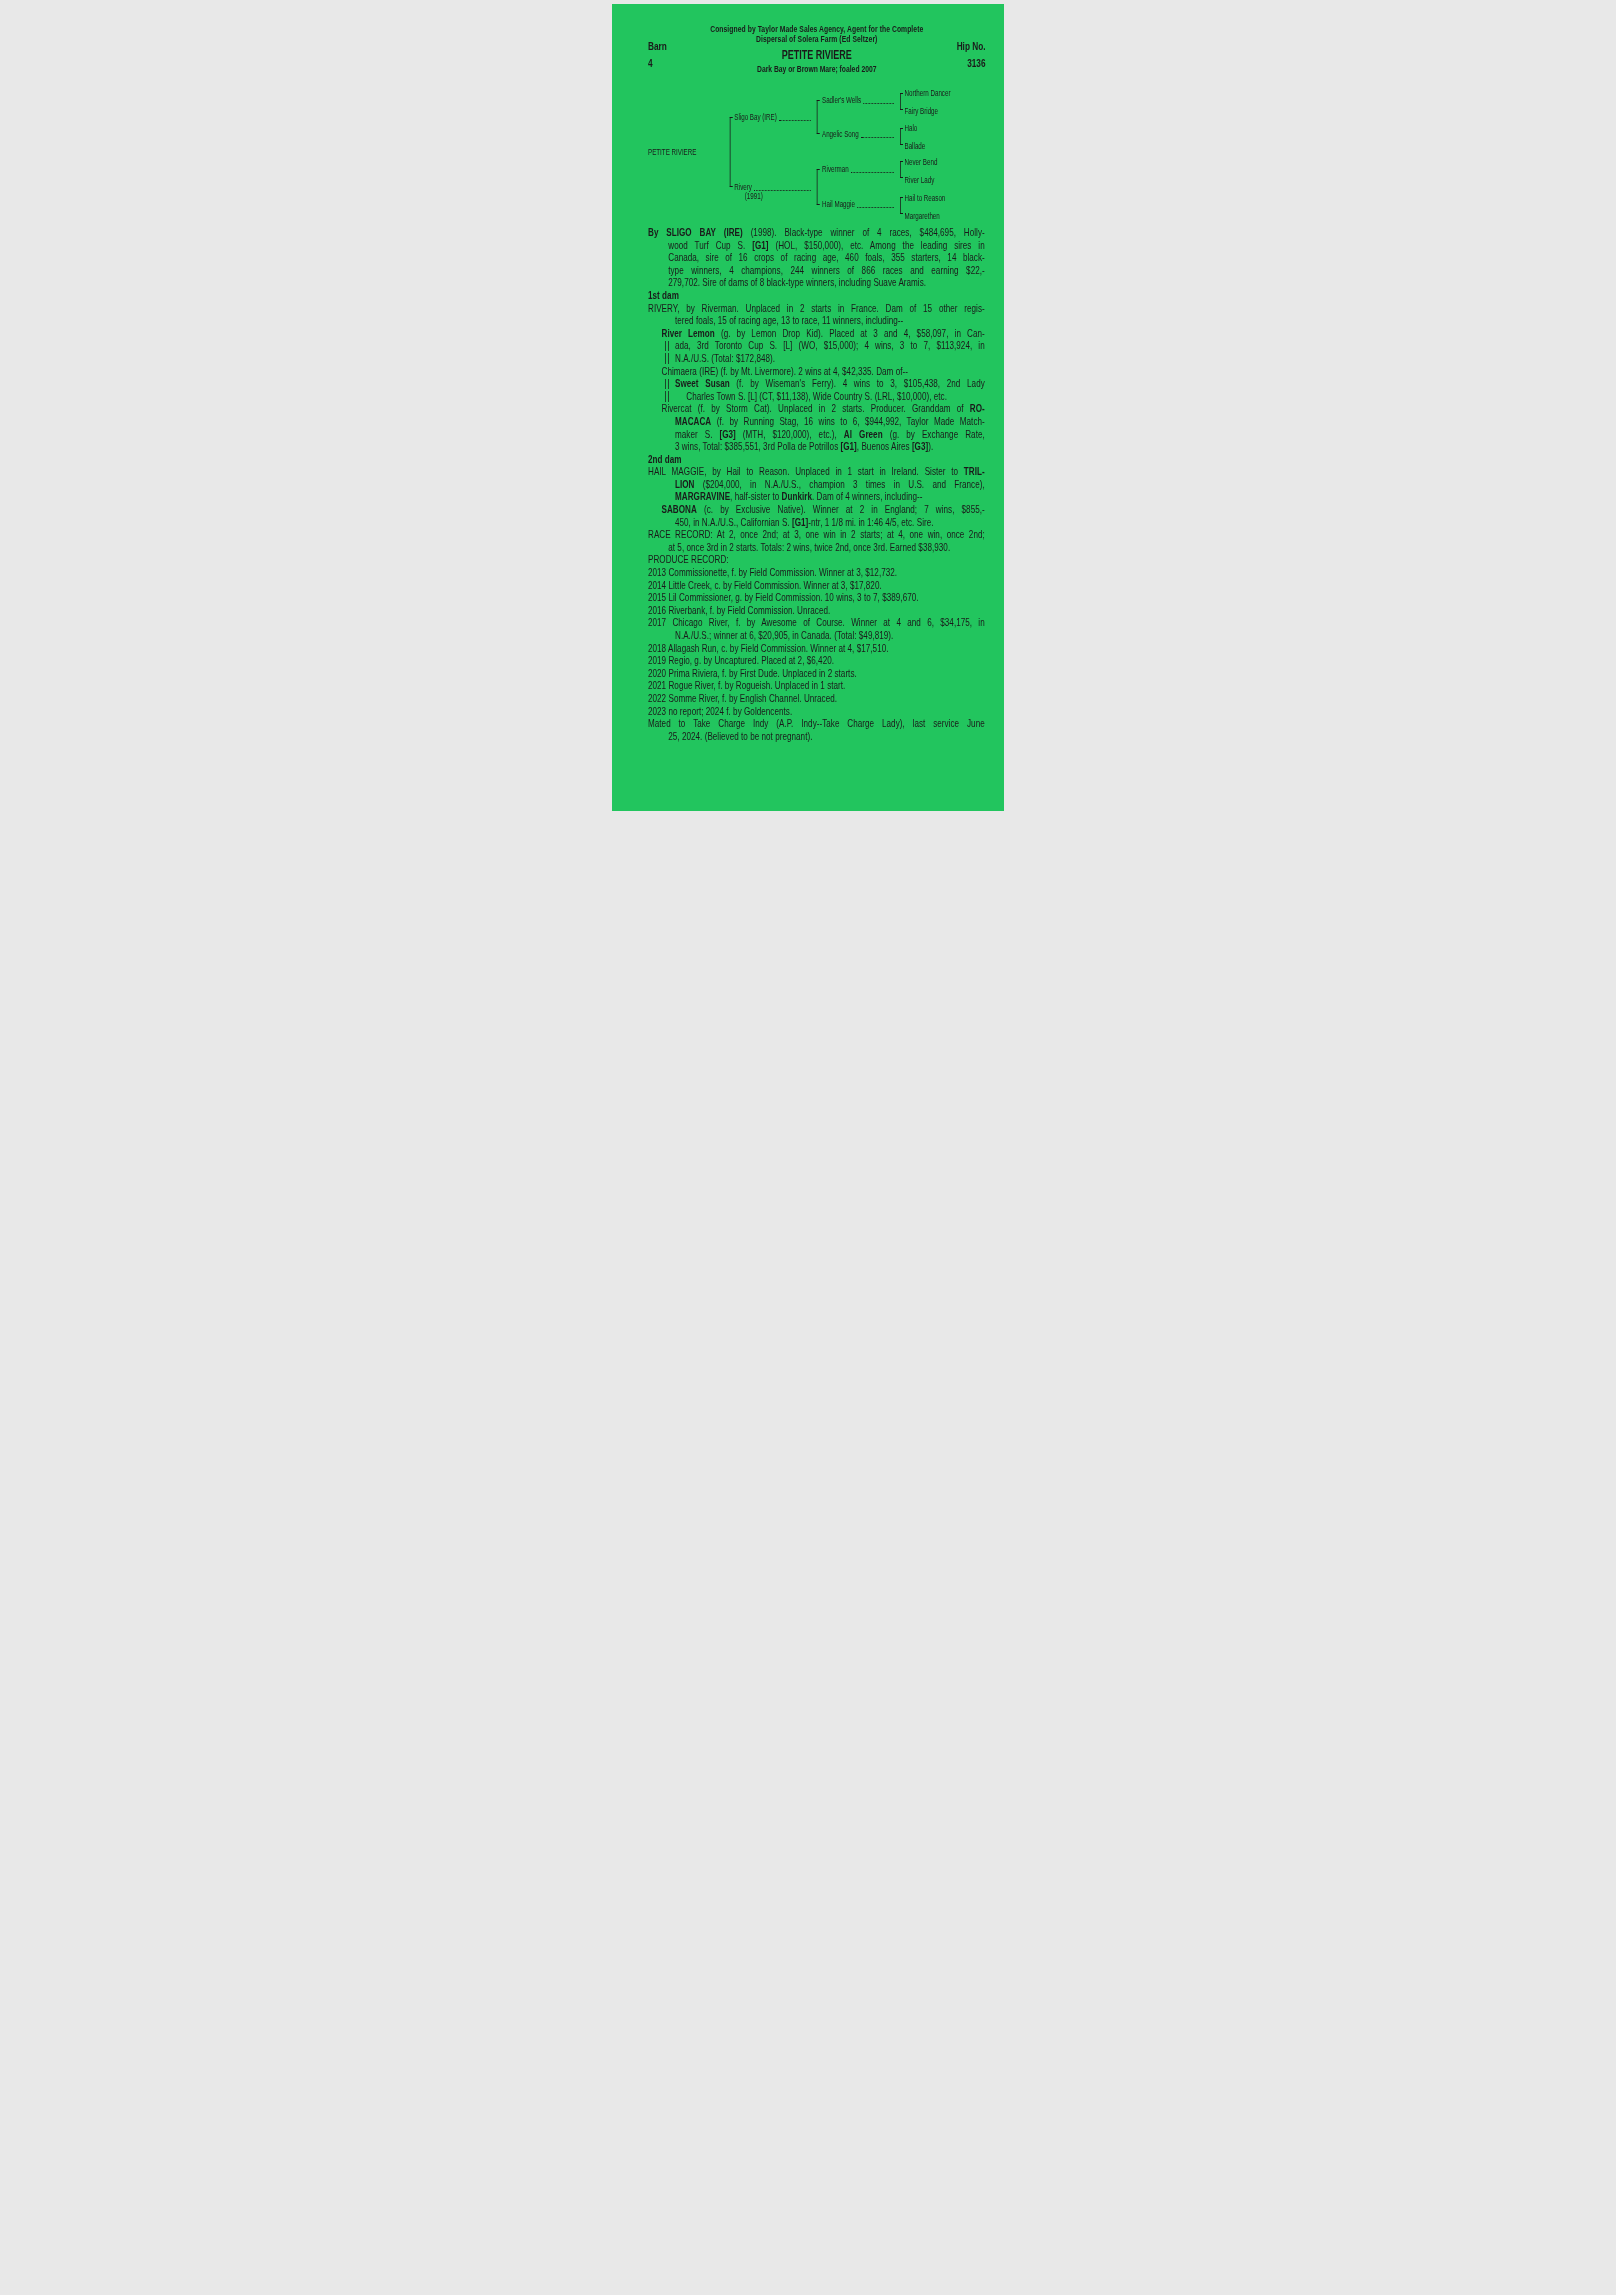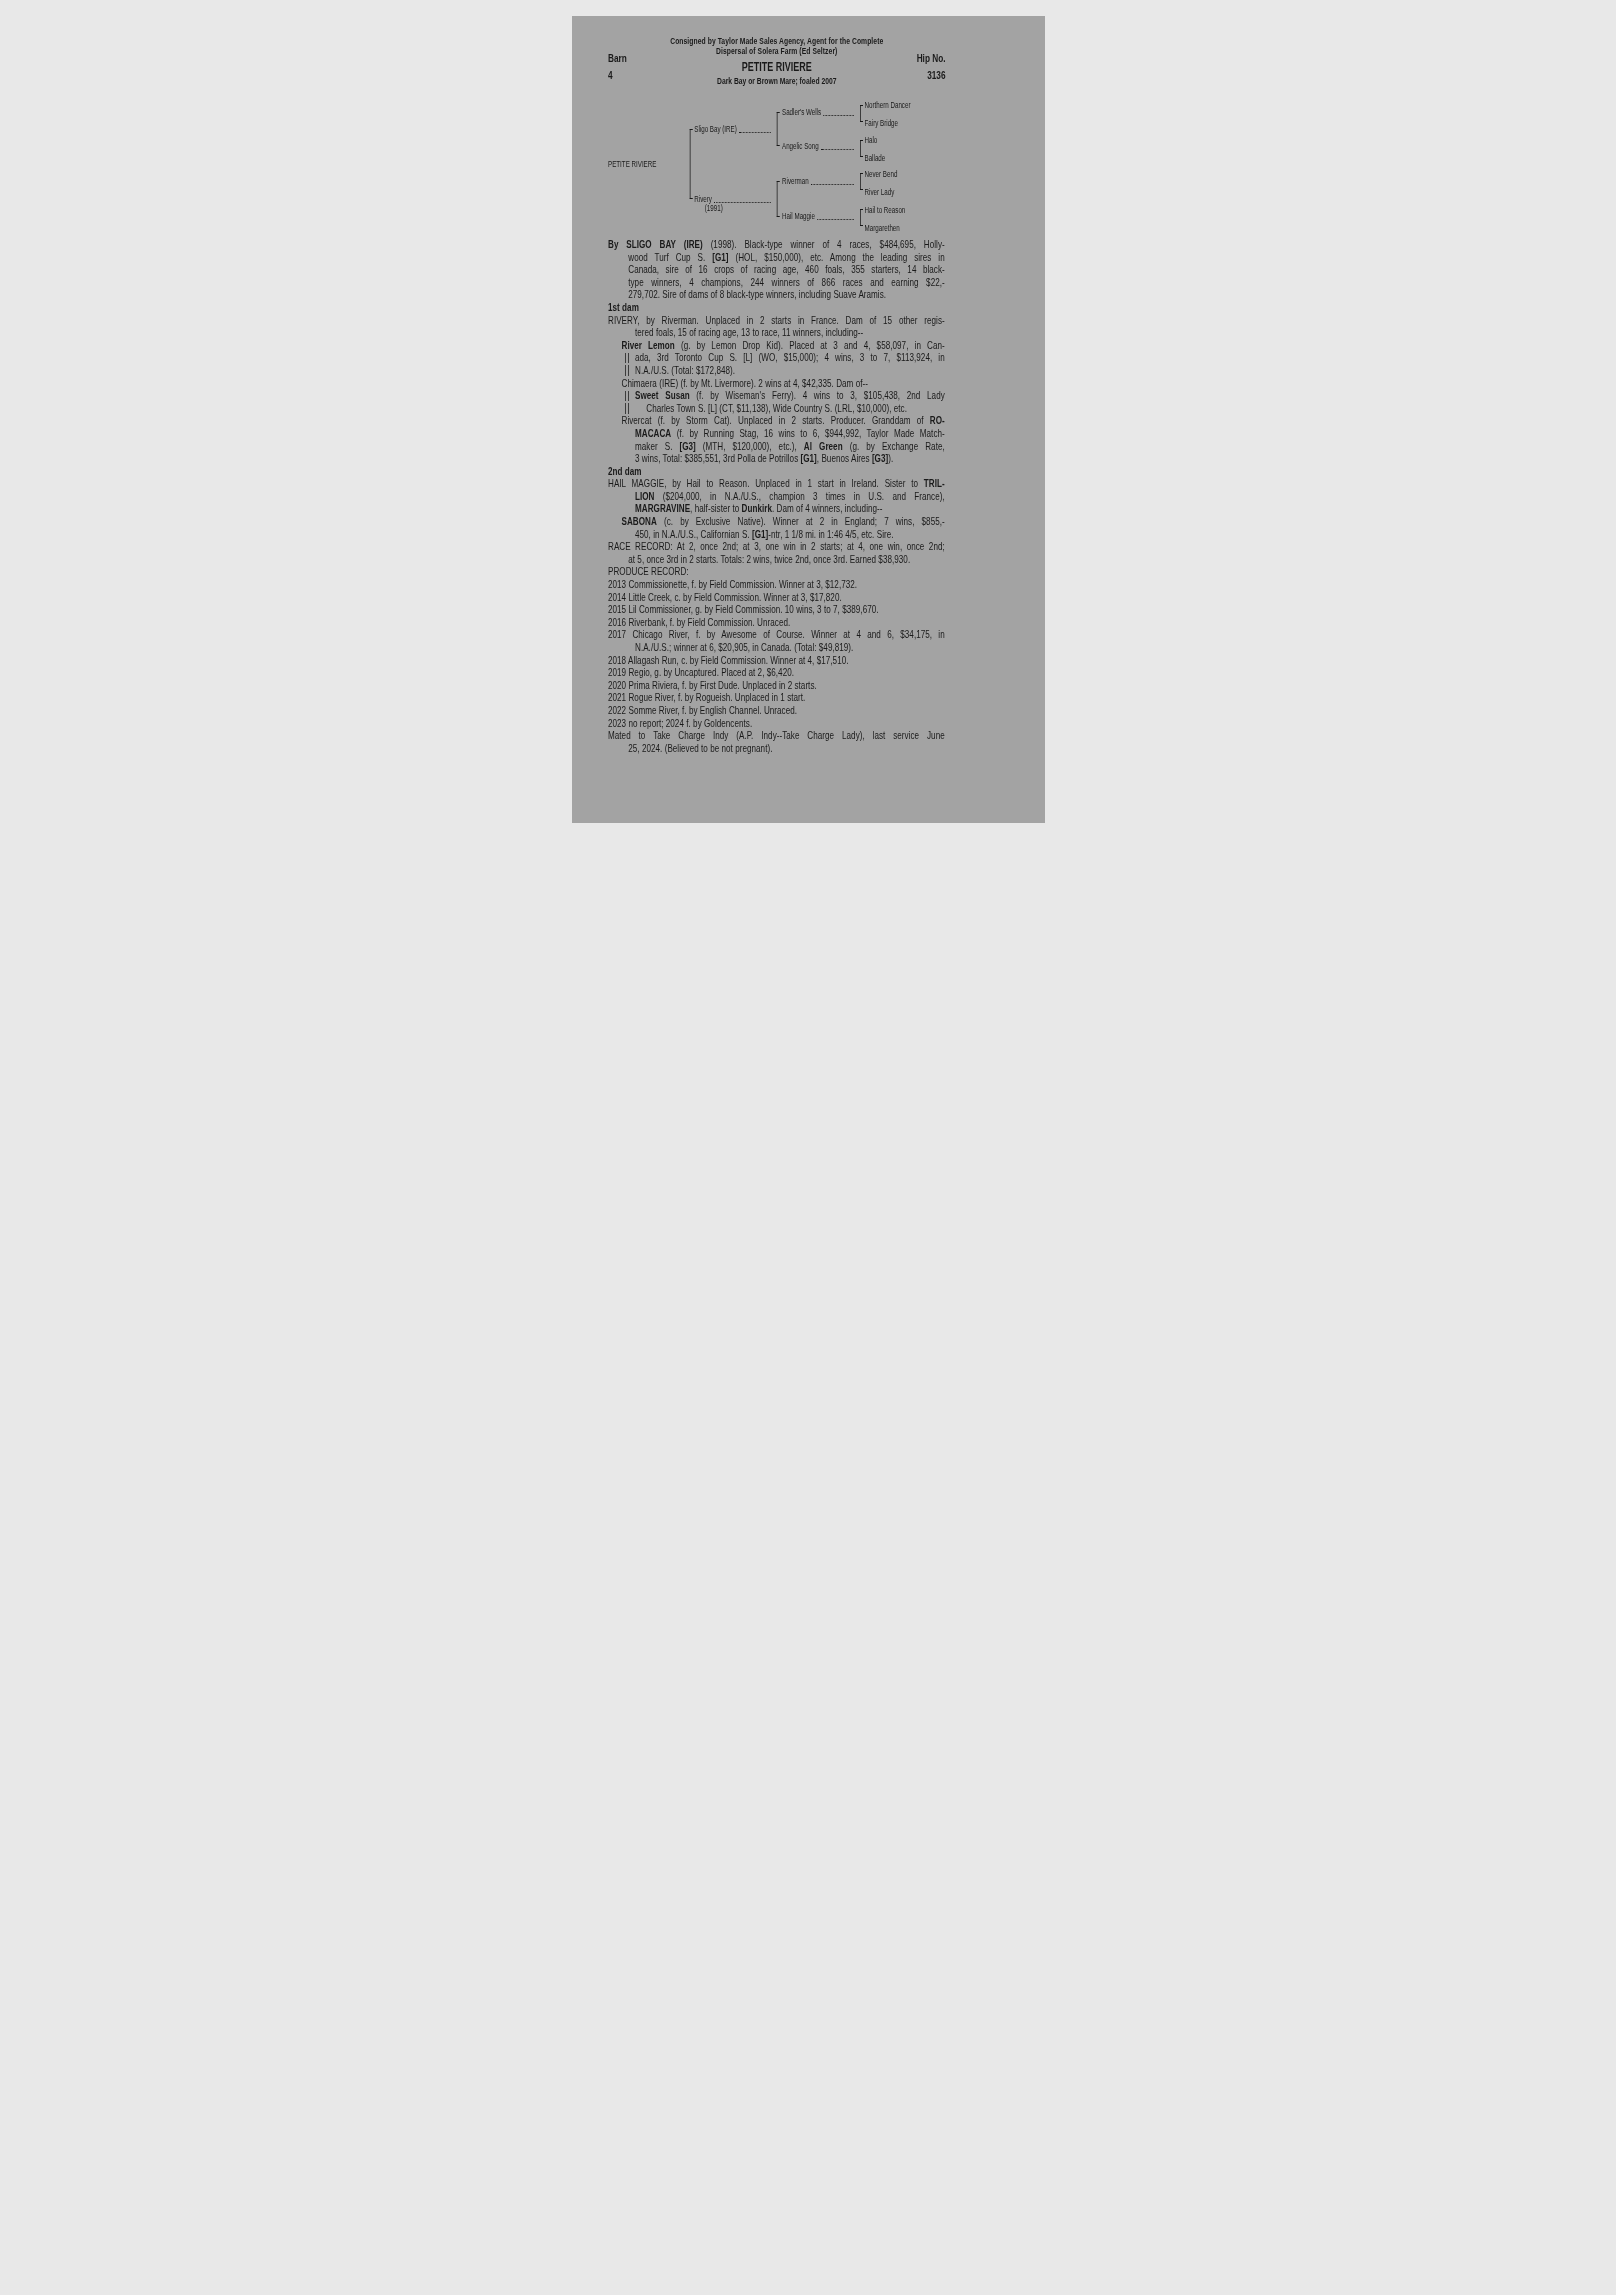--- a/index.html
+++ b/index.html
@@ -1,19 +1,19 @@
 <!DOCTYPE html>
 <html style="font-size:7.3px"><head>
 <meta charset="utf-8">
 <style>
   * { box-sizing: border-box; margin: 0; padding: 0; }
   html, body { background: #e8e8e8; }
   .viewport {
-    position: relative; width: 473px; height: 807px;
-    margin: 16px auto; background: #a3a3a3; overflow: hidden;
+    position: relative; width: 392px; height: 807px;
+    margin: 4px auto; background: #22c55e; overflow: hidden;
     font-family: "Liberation Sans", sans-serif; color: #1a1a1a;
   }
   
   .page {
     position: absolute; top: 0; left: 0;
     width: 539px; height: 807px;
     transform: scaleX(0.75); transform-origin: top left;
   }
 
   

